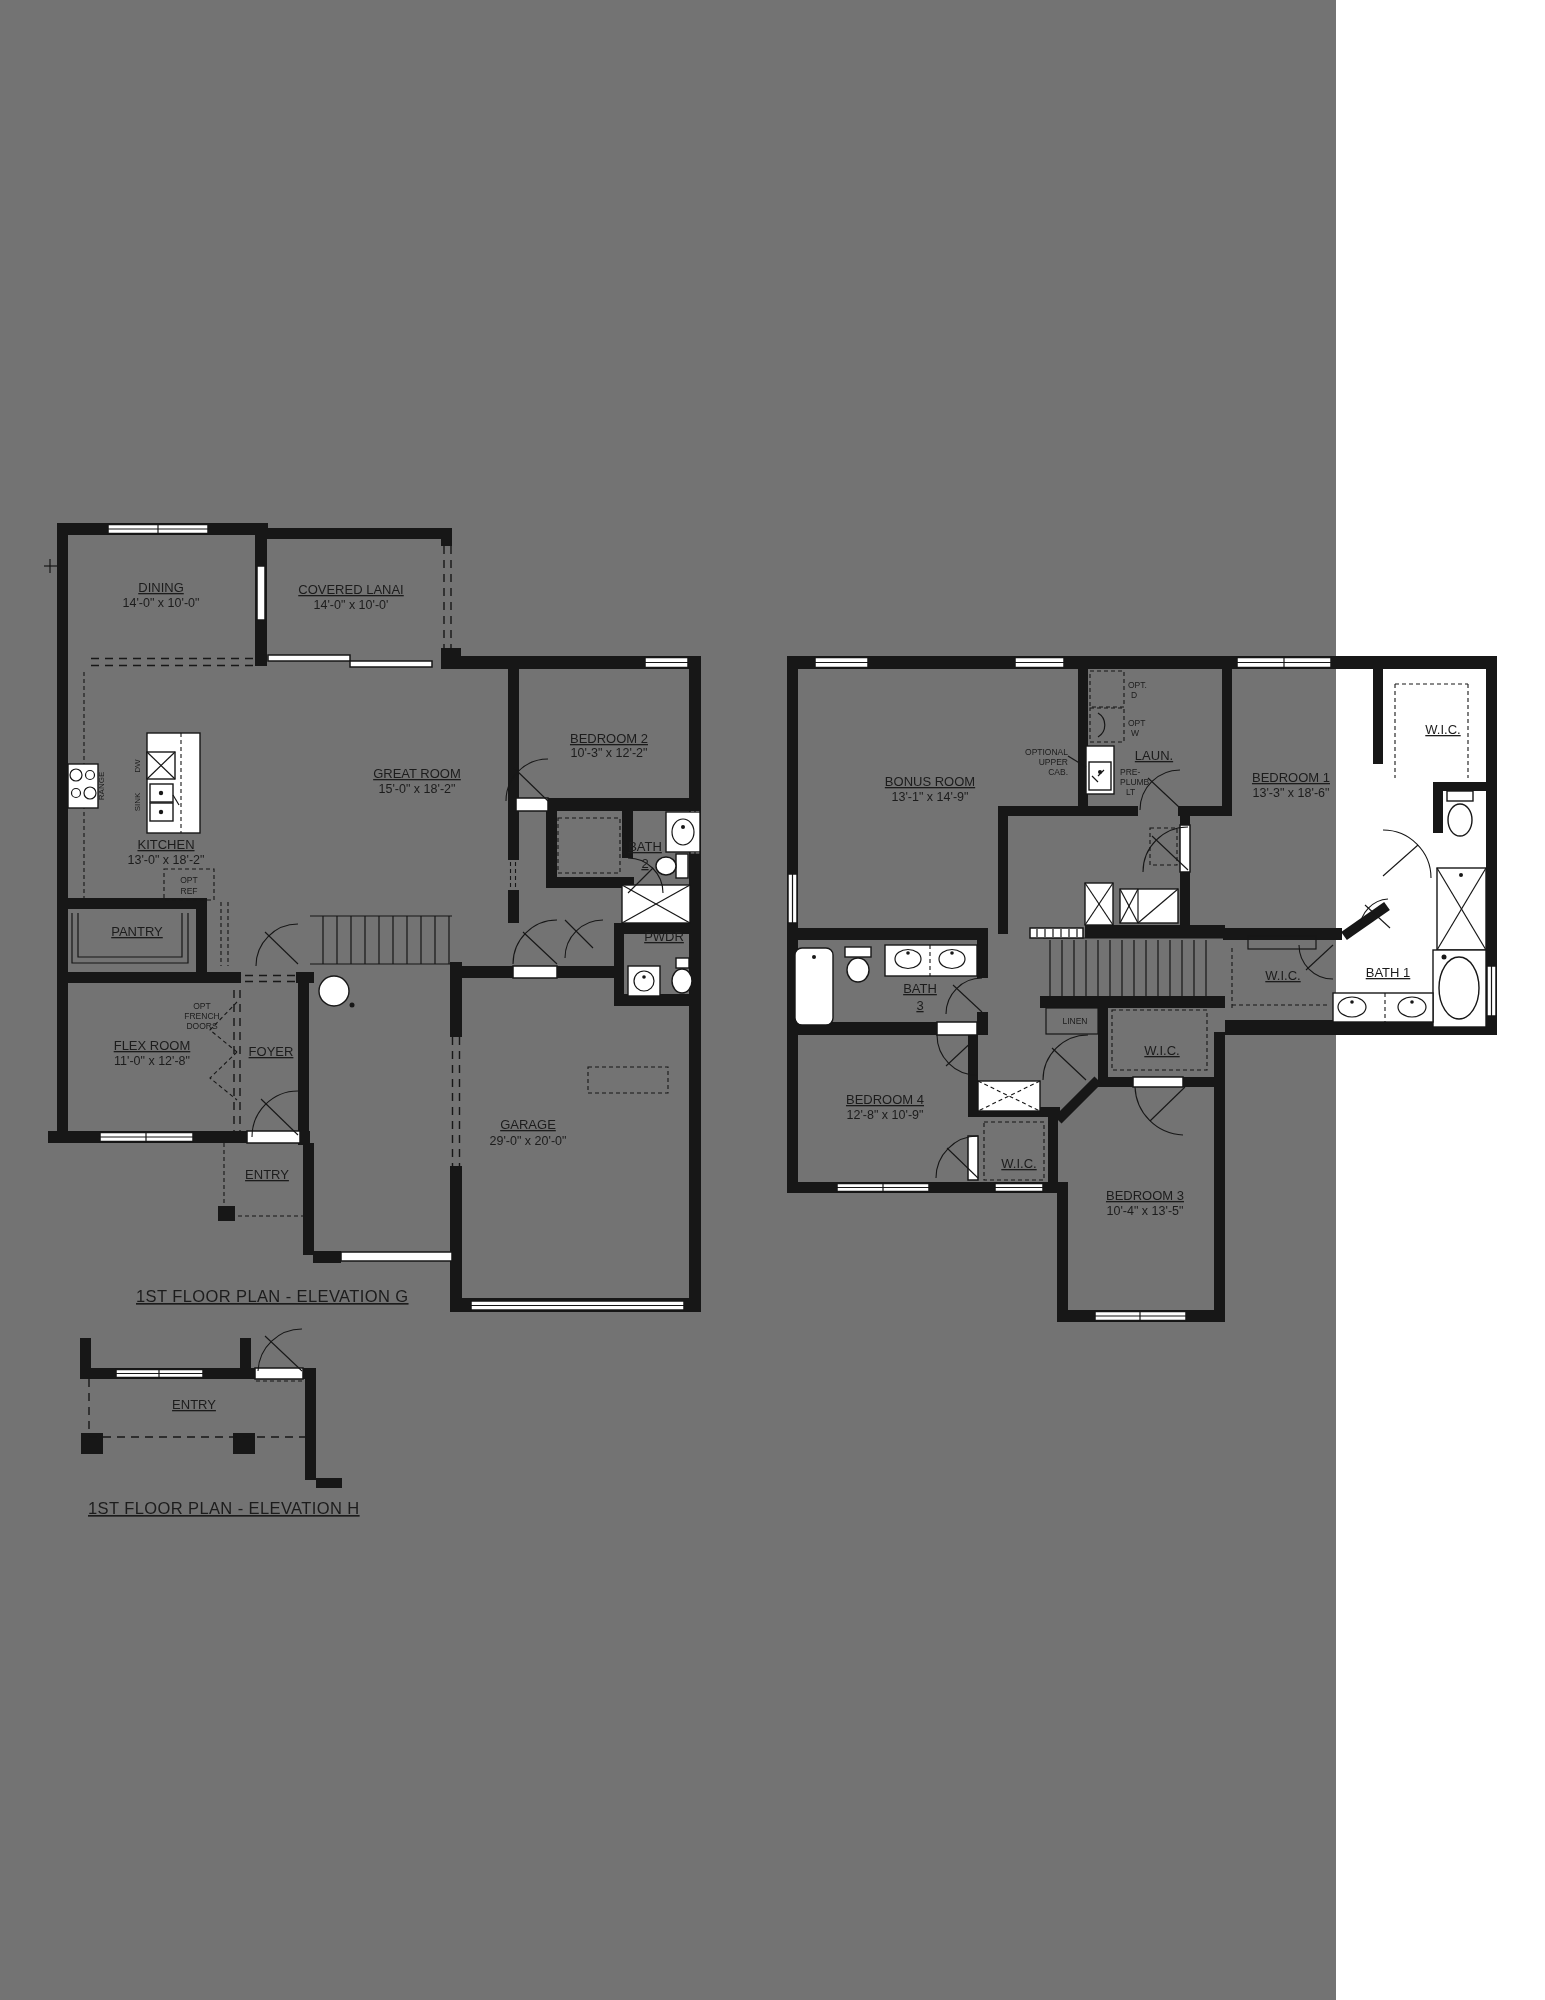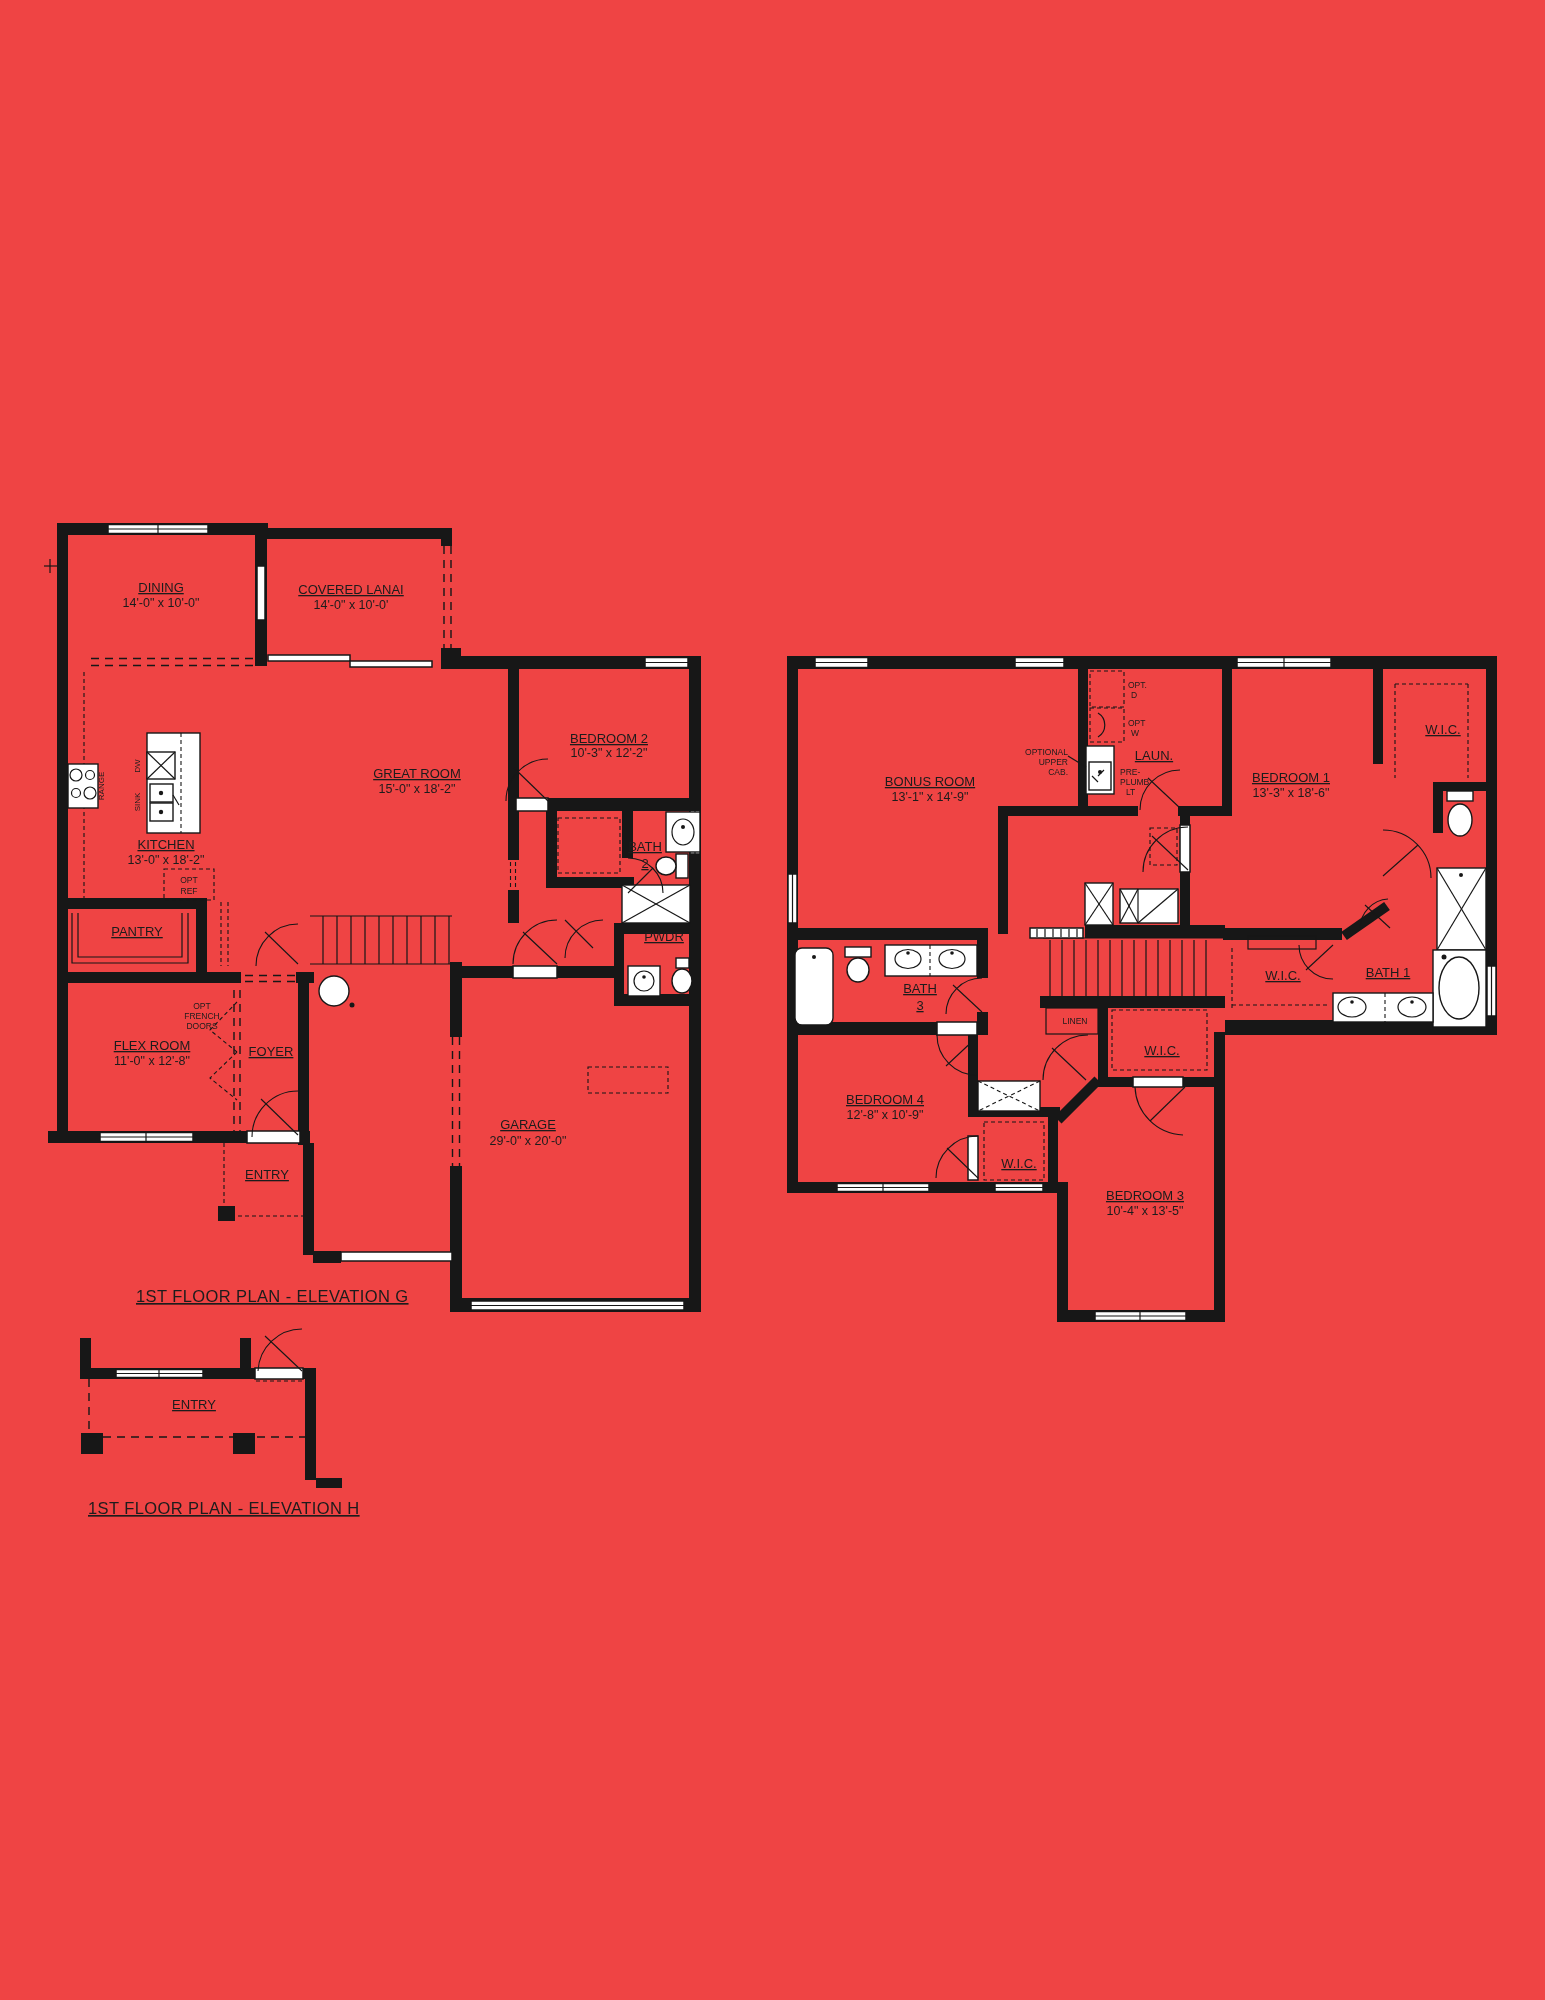--- a/index.html
+++ b/index.html
@@ -1,16 +1,16 @@
 <!DOCTYPE html>
 <html><head>
 <meta charset="utf-8">
 <style>
   html,body{margin:0;padding:0;background:#ffffff;}
-  .sheet{position:relative;width:1545px;height:2000px;background:#ef4444;}
+  .sheet{position:relative;width:1336px;height:2000px;background:#737373;}
   svg{display:block;}
   svg text{fill:#1c1c1c;font-family:"Liberation Sans",sans-serif;}
   .rm{font-size:13px;text-anchor:middle;text-decoration:underline;}
   .dm{font-size:12.5px;text-anchor:middle;}
   .sm{font-size:8.5px;text-anchor:middle;}
   .smL{font-size:8.5px;text-anchor:start;}
   .smR{font-size:8.5px;text-anchor:end;}
   .vert{font-size:8px;text-anchor:middle;}
   .cap{font-size:16.5px;letter-spacing:.4px;text-decoration:underline;}
   .w{fill:#171717;stroke:none;}

